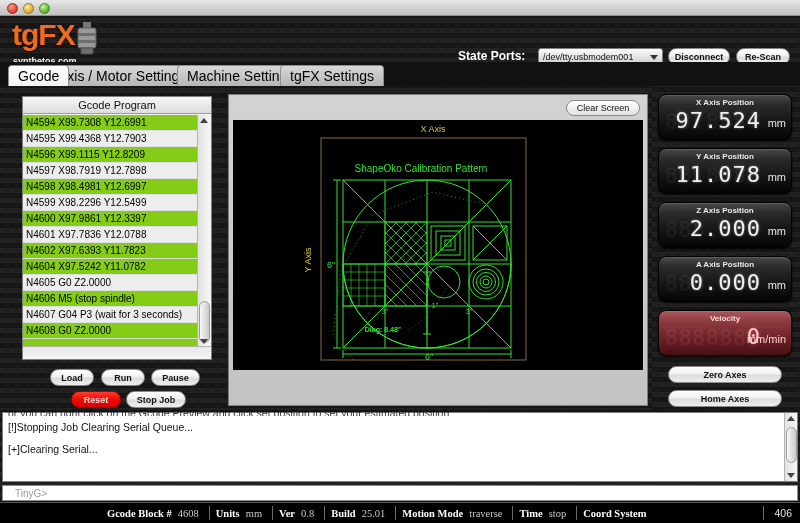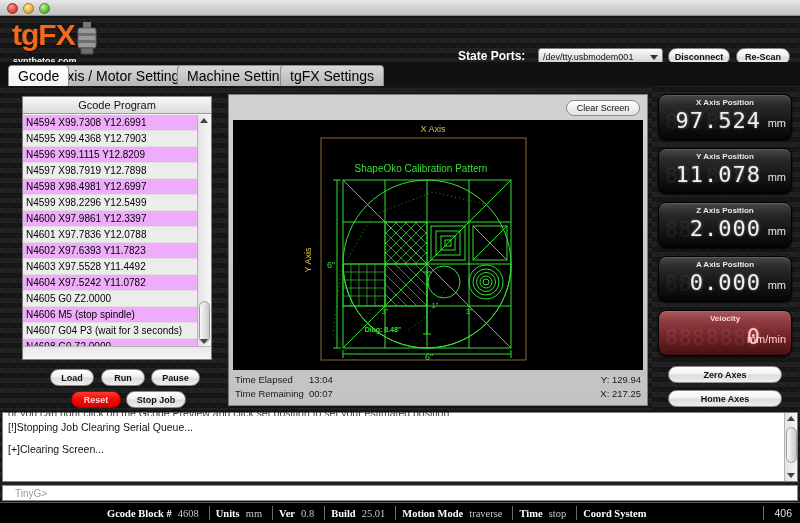--- a/index.html
+++ b/index.html
@@ -112,21 +112,21 @@
     background: #f3f3f3; border: 1px solid #7f7f7f;
   }
   .gcode-head {
     height: 17px; background: linear-gradient(to bottom, #f7f7f7, #dcdcdc);
     border-bottom: 1px solid #9a9a9a;
     font-size: 11px; color: #111;
     display: flex; align-items: center; justify-content: center;
   }
   .gcode-list {
     position: absolute; left: 0; top: 18px; width: 175px; height: 232px;
-    overflow: hidden; background: #f0abfc;
+    overflow: hidden; background: #84cc16;
   }
   .gcode-row {
     height: 16px; line-height: 16px;
     font-size: 10px; color: #000; padding-left: 3px;
     border-bottom: 1px solid #dedede;
     white-space: nowrap; overflow: hidden;
   }
   .gcode-row.alt { background: #ededed; }
   .vscroll {
     position: absolute; right: 1px; top: 18px; width: 13px; height: 232px;
@@ -315,21 +315,20 @@
       <div class="gcode-list">
         <div class="gcode-row">N4594  X99.7308 Y12.6991</div>
         <div class="gcode-row alt">N4595  X99.4368 Y12.7903</div>
         <div class="gcode-row">N4596  X99.1115 Y12.8209</div>
         <div class="gcode-row alt">N4597  X98.7919 Y12.7898</div>
         <div class="gcode-row">N4598  X98.4981 Y12.6997</div>
         <div class="gcode-row alt">N4599  X98.2296 Y12.5499</div>
         <div class="gcode-row">N4600  X97.9861 Y12.3397</div>
         <div class="gcode-row alt">N4601  X97.7836 Y12.0788</div>
         <div class="gcode-row">N4602  X97.6393 Y11.7823</div>
-        <div class="gcode-row alt">N4603  X97.5528 Y11.4492</div>
         <div class="gcode-row">N4604  X97.5242 Y11.0782</div>
         <div class="gcode-row alt">N4605 G0 Z2.0000</div>
         <div class="gcode-row">N4606 M5 (stop spindle)</div>
         <div class="gcode-row alt">N4607 G04 P3 (wait for 3 seconds)</div>
         <div class="gcode-row">N4608 G0 Z2.0000</div>
 
       </div>
       <div class="vscroll">
         <div class="sb-arrow up"></div>
         <div class="thumb" style="top:186px;height:42px;"></div>
@@ -453,28 +452,20 @@
           <text x="202" y="188" fill="#35e035" font-family="Liberation Sans, sans-serif" font-size="7" text-anchor="middle">1"</text>
 
           <g stroke="#2a8f2a" stroke-width="1" fill="none" stroke-dasharray="1 3">
             <path d="M120 240 L100 215 L108 150 L140 95 L200 72 L255 85"></path>
             <path d="M130 205 Q150 160 185 130"></path>
             <path d="M175 210 Q200 195 215 165"></path>
           </g>
         </svg>
       </div>
 
-      <div class="status-strip">
-        <div class="st-l1">Time Elapsed</div>
-        <div class="st-v1">13:04</div>
-        <div class="st-l2">Time Remaining</div>
-        <div class="st-v2">00:07</div>
-        <div class="st-r1">Y: 129.94</div>
-        <div class="st-r2">X: 217.25</div>
-      </div>
     </div>
 
     <div class="dro" id="dro-x">
       <div class="cap">X Axis Position</div>
       <div class="ghost">88.888</div>
       <div class="val">97.524</div>
       <div class="unit">mm</div>
     </div>
     <div class="dro" id="dro-y">
       <div class="cap">Y Axis Position</div>
@@ -502,21 +493,21 @@
     </div>
 
     <div class="ctrl" id="zero-axes-btn">Zero Axes</div>
     <div class="ctrl" id="home-axes-btn">Home Axes</div>
   </div>
 
   <div class="console-wrap">
     <div class="console-lines">
       <div class="cline clipped">or you can right click on the Gcode Preview and click set position to set your estimated position</div>
       <div class="cline">[!]Stopping Job Clearing Serial Queue...</div>
-      <div class="cline">[+]Clearing Screen...</div>
+      <div class="cline">[+]Clearing Serial...</div>
     </div>
     <div class="cvscroll">
       <div class="sb-arrow up"></div>
       <div class="thumb" style="position:absolute;left:1px;top:14px;width:11px;height:36px;border-radius:6px;background:linear-gradient(to right,#f8f8f8,#c9c9c9);border:1px solid #9c9c9c;"></div>
       <div class="sb-arrow dn"></div>
     </div>
   </div>
 
   <div class="cmd-input">TinyG&gt;</div>
 

